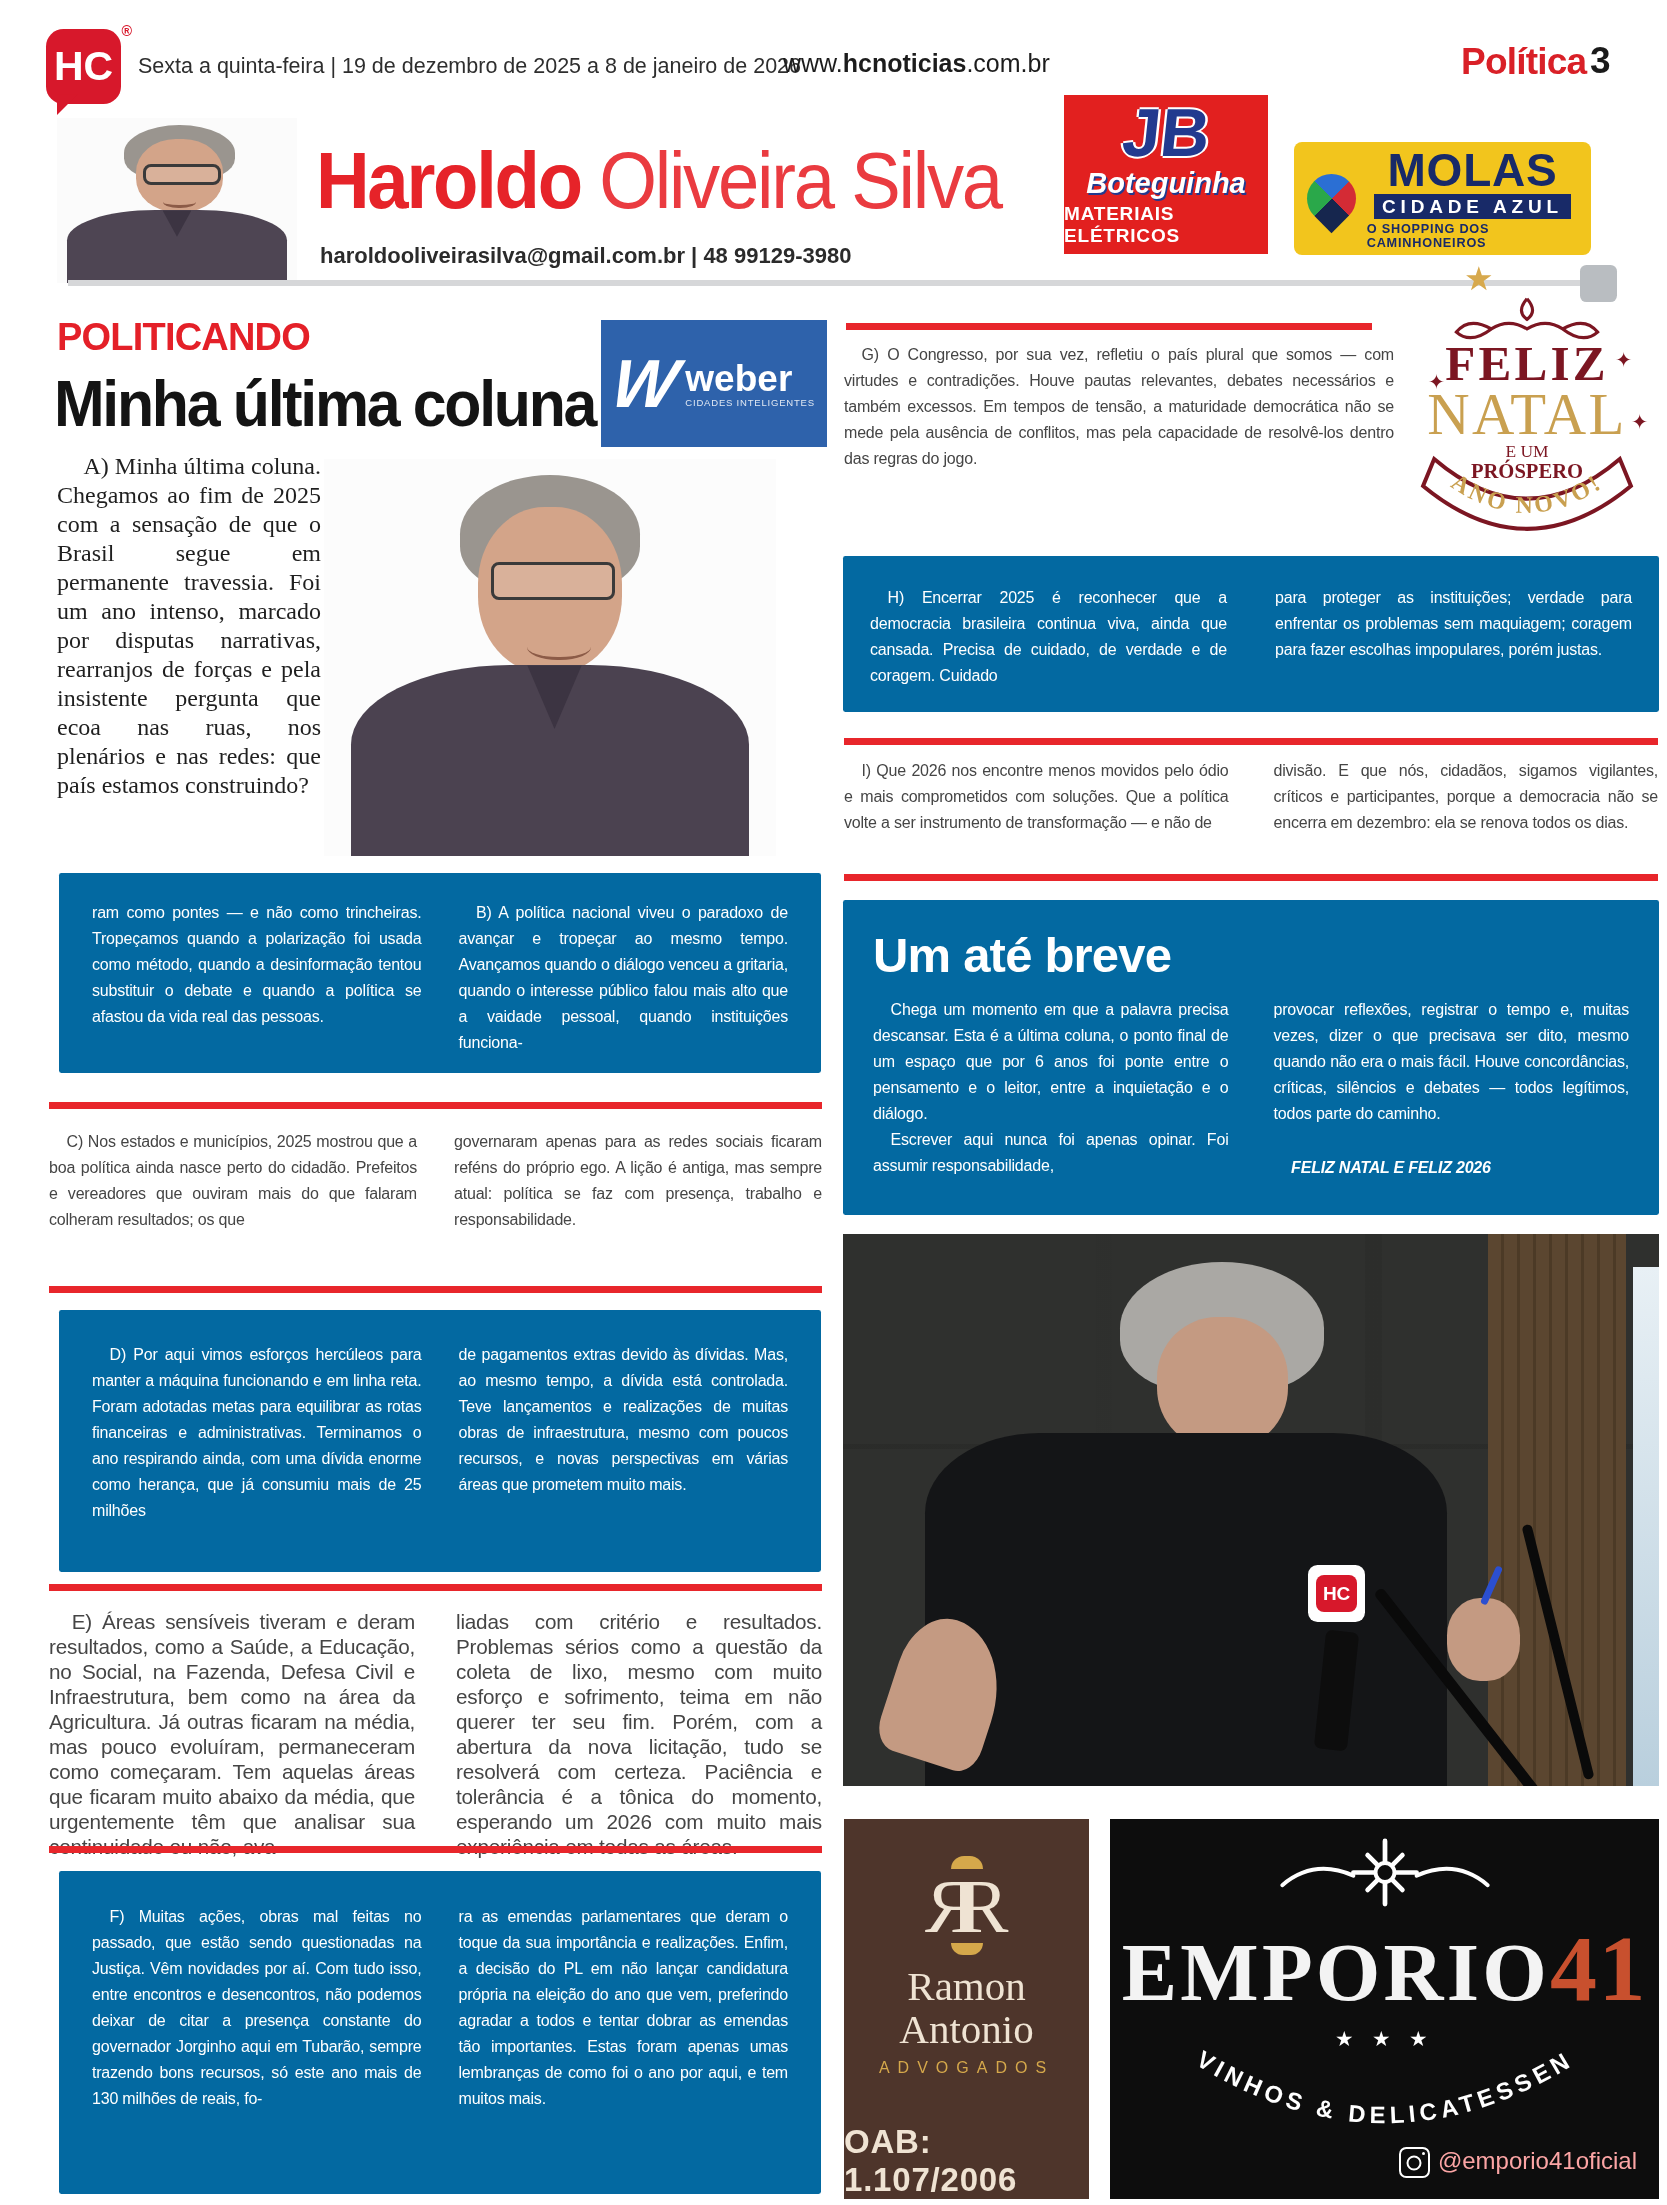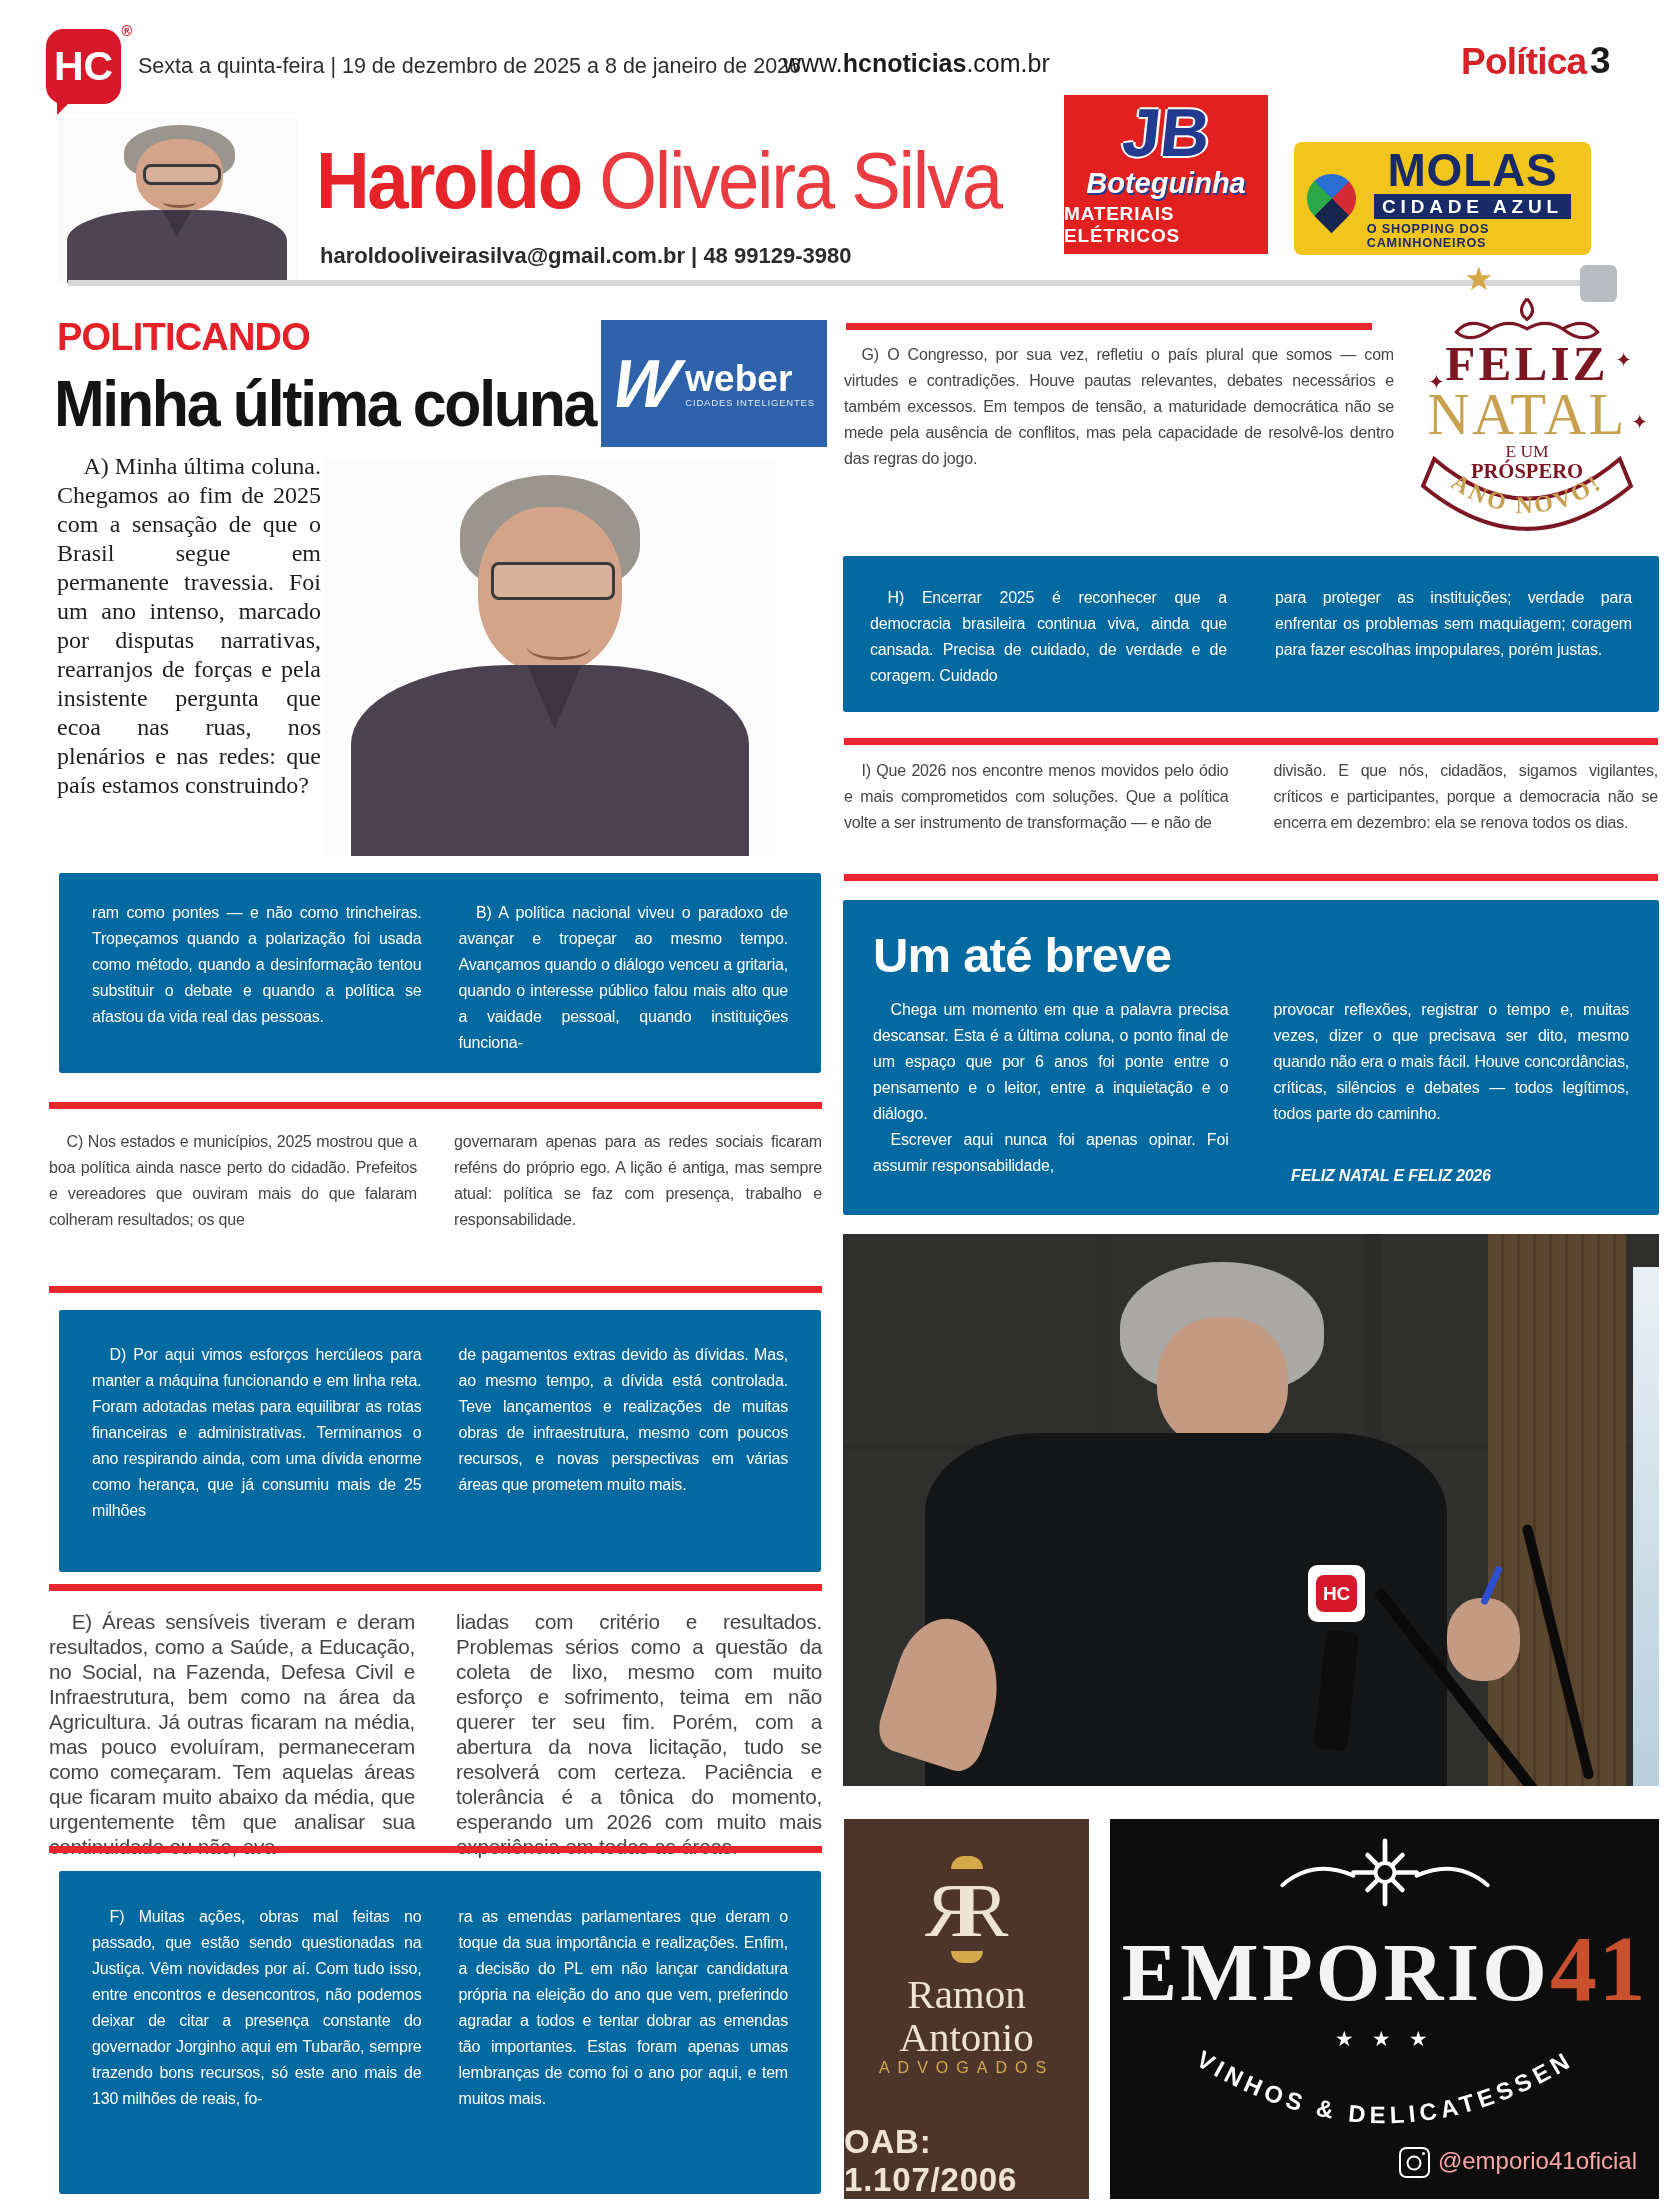--- a/index.html
+++ b/index.html
@@ -63,21 +63,21 @@
   
   .serif-par{font-family:"Liberation Serif","DejaVu Serif",serif;font-size:24px;line-height:29px;
              text-align:justify;color:#1f1f1f;}
   .body-par{font-size:16px;line-height:26px;text-align:justify;color:#454545;letter-spacing:-0.2px;}
   .indent{text-indent:1.1em;}
   .redbox{background:#0369a1;border-radius:2.4px;box-sizing:border-box;color:#fff;}
   .redbox .body-par{color:#fff;}
   .cols{display:flex;gap:37px;}
   .cols > div{flex:1;}
   .farewell-title{font-size:49px;font-weight:bold;color:#fff;letter-spacing:-0.8px;}
-  .signoff{font-style:italic;font-weight:bold;margin-top:36px;text-indent:1.1em;}
+  .signoff{font-style:italic;font-weight:bold;margin-top:28px;text-indent:1.1em;}
 
   
   .bigportrait{background:#fcfcfc;overflow:hidden;}
 
   
   .fn-wrap{text-align:center;}
 
   
   .studio{background:
       linear-gradient(#00000000,#00000000),
@@ -105,21 +105,21 @@
 
   
   .ramon{background:#4e352b;color:#efe3d3;display:flex;flex-direction:column;align-items:center;box-sizing:border-box;padding-top:48px;}
   .ramon-mono{position:relative;height:95px;display:flex;align-items:center;justify-content:center;
               font-family:"Liberation Serif","DejaVu Serif",serif;font-size:76px;color:#efe3d3;line-height:1;}
   .ramon-mono .flip{display:inline-block;transform:scaleX(-1);margin-right:-17.5px;}
   .ramon-half{position:absolute;left:50%;transform:translateX(-50%);width:32px;height:12.7px;background:#d5a84b;}
   .ramon-half.top{top:-11px;border-radius:16px 16px 0 0;}
   .ramon-half.bot{bottom:-11px;border-radius:0 0 16px 16px;}
   .ramon-name{font-family:"Liberation Serif","DejaVu Serif",serif;font-size:41px;line-height:1.05;text-align:center;margin-top:20.7px;}
-  .ramon-cat{font-size:16px;letter-spacing:8px;color:#d5a84b;margin-top:0;}
+  .ramon-cat{font-size:16px;letter-spacing:8px;color:#d5a84b;margin-top:8px;}
   .ramon-oab{font-size:33px;font-weight:bold;margin-top:46px;letter-spacing:0.8px;}
 
   .emporio{background:#0d0d0d;color:#fff;box-sizing:border-box;overflow:hidden;}
   .emp-title{position:absolute;left:0;right:0;top:95px;text-align:center;white-space:nowrap;
              font-family:"Liberation Serif","DejaVu Serif",serif;}
   .emp-name{font-size:83px;font-weight:bold;letter-spacing:3.2px;color:#f3f3f3;}
   .emp-num{font-size:94px;font-weight:bold;color:#c8502e;letter-spacing:1.6px;}
   .emp-stars{position:absolute;left:0;right:0;top:208px;text-align:center;font-size:20.7px;color:#fff;letter-spacing:6.4px;}
   .emp-insta{position:absolute;right:22px;bottom:20.7px;display:flex;gap:8px;font-size:24px;color:#fca5a5;}
   .insta-icon{width:27px;height:27px;border:2.4px solid #fff;border-radius:7.2px;position:relative;}

